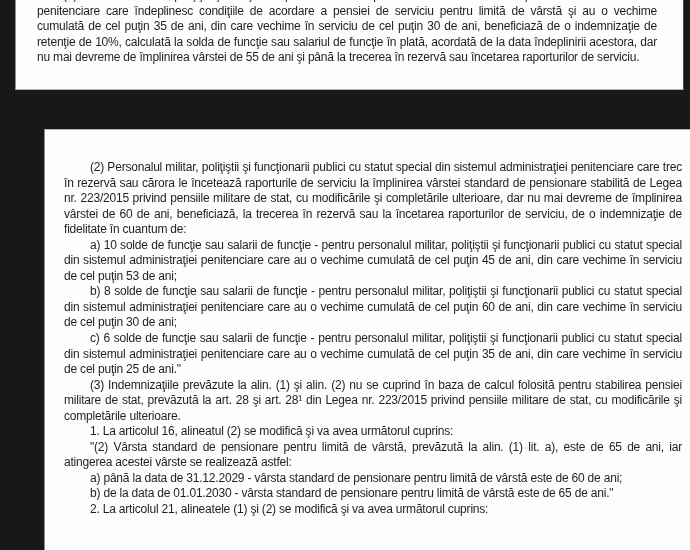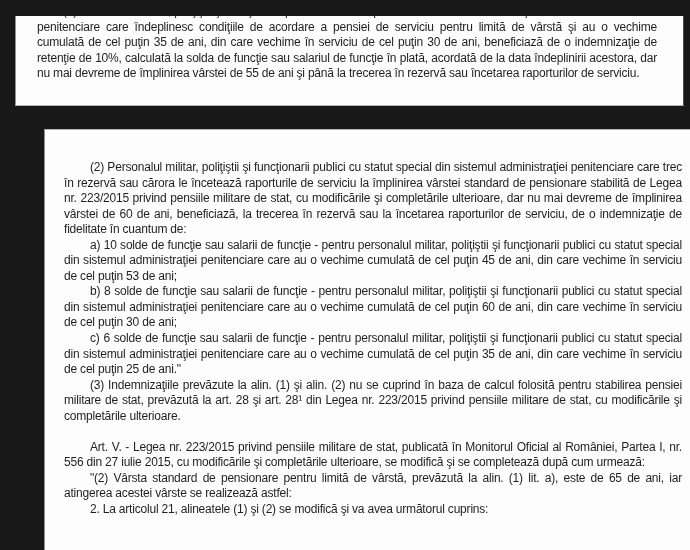--- a/index.html
+++ b/index.html
@@ -12,21 +12,21 @@
     font-family: "Liberation Sans", "DejaVu Sans", sans-serif;
   }
   .page {
     position: absolute;
     background: #fdfdfd;
     overflow: hidden;
     box-sizing: border-box;
   }
   .page-top {
     left: 15px;
-    top: 16px;
+    top: 0;
     width: 669px;
     height: 90px;
     border-left: 1px solid #8e8e8e;
     border-right: 1px solid #4a4a4a;
     border-bottom: 1px solid #b5b5b5;
   }
   .page-bottom {
     left: 18px;
     top: 129px;
     width: 666px;
@@ -68,17 +68,19 @@
   </div>
 </div>
 
 <div class="page page-bottom">
   <div class="textblock textblock-bottom">
     <p class="para">(2) Personalul militar, poliţiştii şi funcţionarii publici cu statut special din sistemul administraţiei penitenciare care trec în rezervă sau cărora le încetează raporturile de serviciu la împlinirea vârstei standard de pensionare stabilită de Legea nr. 223/2015 privind pensiile militare de stat, cu modificările şi completările ulterioare, dar nu mai devreme de împlinirea vârstei de 60 de ani, beneficiază, la trecerea în rezervă sau la încetarea raporturilor de serviciu, de o indemnizaţie de fidelitate în cuantum de:</p>
     <p class="para">a) 10 solde de funcţie sau salarii de funcţie - pentru personalul militar, poliţiştii şi funcţionarii publici cu statut special din sistemul administraţiei penitenciare care au o vechime cumulată de cel puţin 45 de ani, din care vechime în serviciu de cel puţin  53 de ani;</p>
     <p class="para">b) 8 solde de funcţie sau salarii de funcţie - pentru personalul militar, poliţiştii şi funcţionarii publici cu statut special din sistemul administraţiei penitenciare care au o vechime cumulată de cel puţin 60 de ani, din care vechime în serviciu de cel puţin  30 de ani;</p>
     <p class="para">c) 6 solde de funcţie sau salarii de funcţie - pentru personalul militar, poliţiştii şi funcţionarii publici cu statut special din sistemul administraţiei penitenciare care au o vechime cumulată de cel puţin 35 de ani, din care vechime în serviciu de cel puţin  25 de ani."</p>
     <p class="para">(3) Indemnizaţiile prevăzute la alin. (1) şi alin. (2) nu se cuprind în baza de calcul folosită pentru stabilirea pensiei militare de stat, prevăzută la art. 28 şi art. 28¹ din Legea nr. 223/2015 privind pensiile militare de stat, cu modificările şi completările ulterioare.</p>
-    <p class="para gap-before">Art. V. - Legea nr. 223/2015 privind pensiile militare de stat, publicată în Monitorul Oficial al României, Partea I, nr. 556 din 27 iulie 2015, cu modificările şi completările ulterioare, se modifică şi se completează după cum urmează:</p>
+    <p class="para">1. La articolul 16, alineatul (2) se modifică şi va avea următorul cuprins:</p>
     <p class="para">"(2) Vârsta standard de pensionare pentru limită de vârstă, prevăzută la alin. (1) lit. a), este de 65 de ani, iar atingerea acestei vârste se realizează astfel:</p>
+    <p class="para">a) până la data de 31.12.2029 - vârsta standard de pensionare pentru limită de vârstă este de 60 de ani;</p>
+    <p class="para">b) de la data de 01.01.2030 - vârsta standard de pensionare pentru limită de vârstă este de 65 de ani."</p>
     <p class="para">2. La articolul 21, alineatele (1) şi (2) se modifică şi va avea următorul cuprins:</p>
   </div>
 </div>
 
 </body></html>

